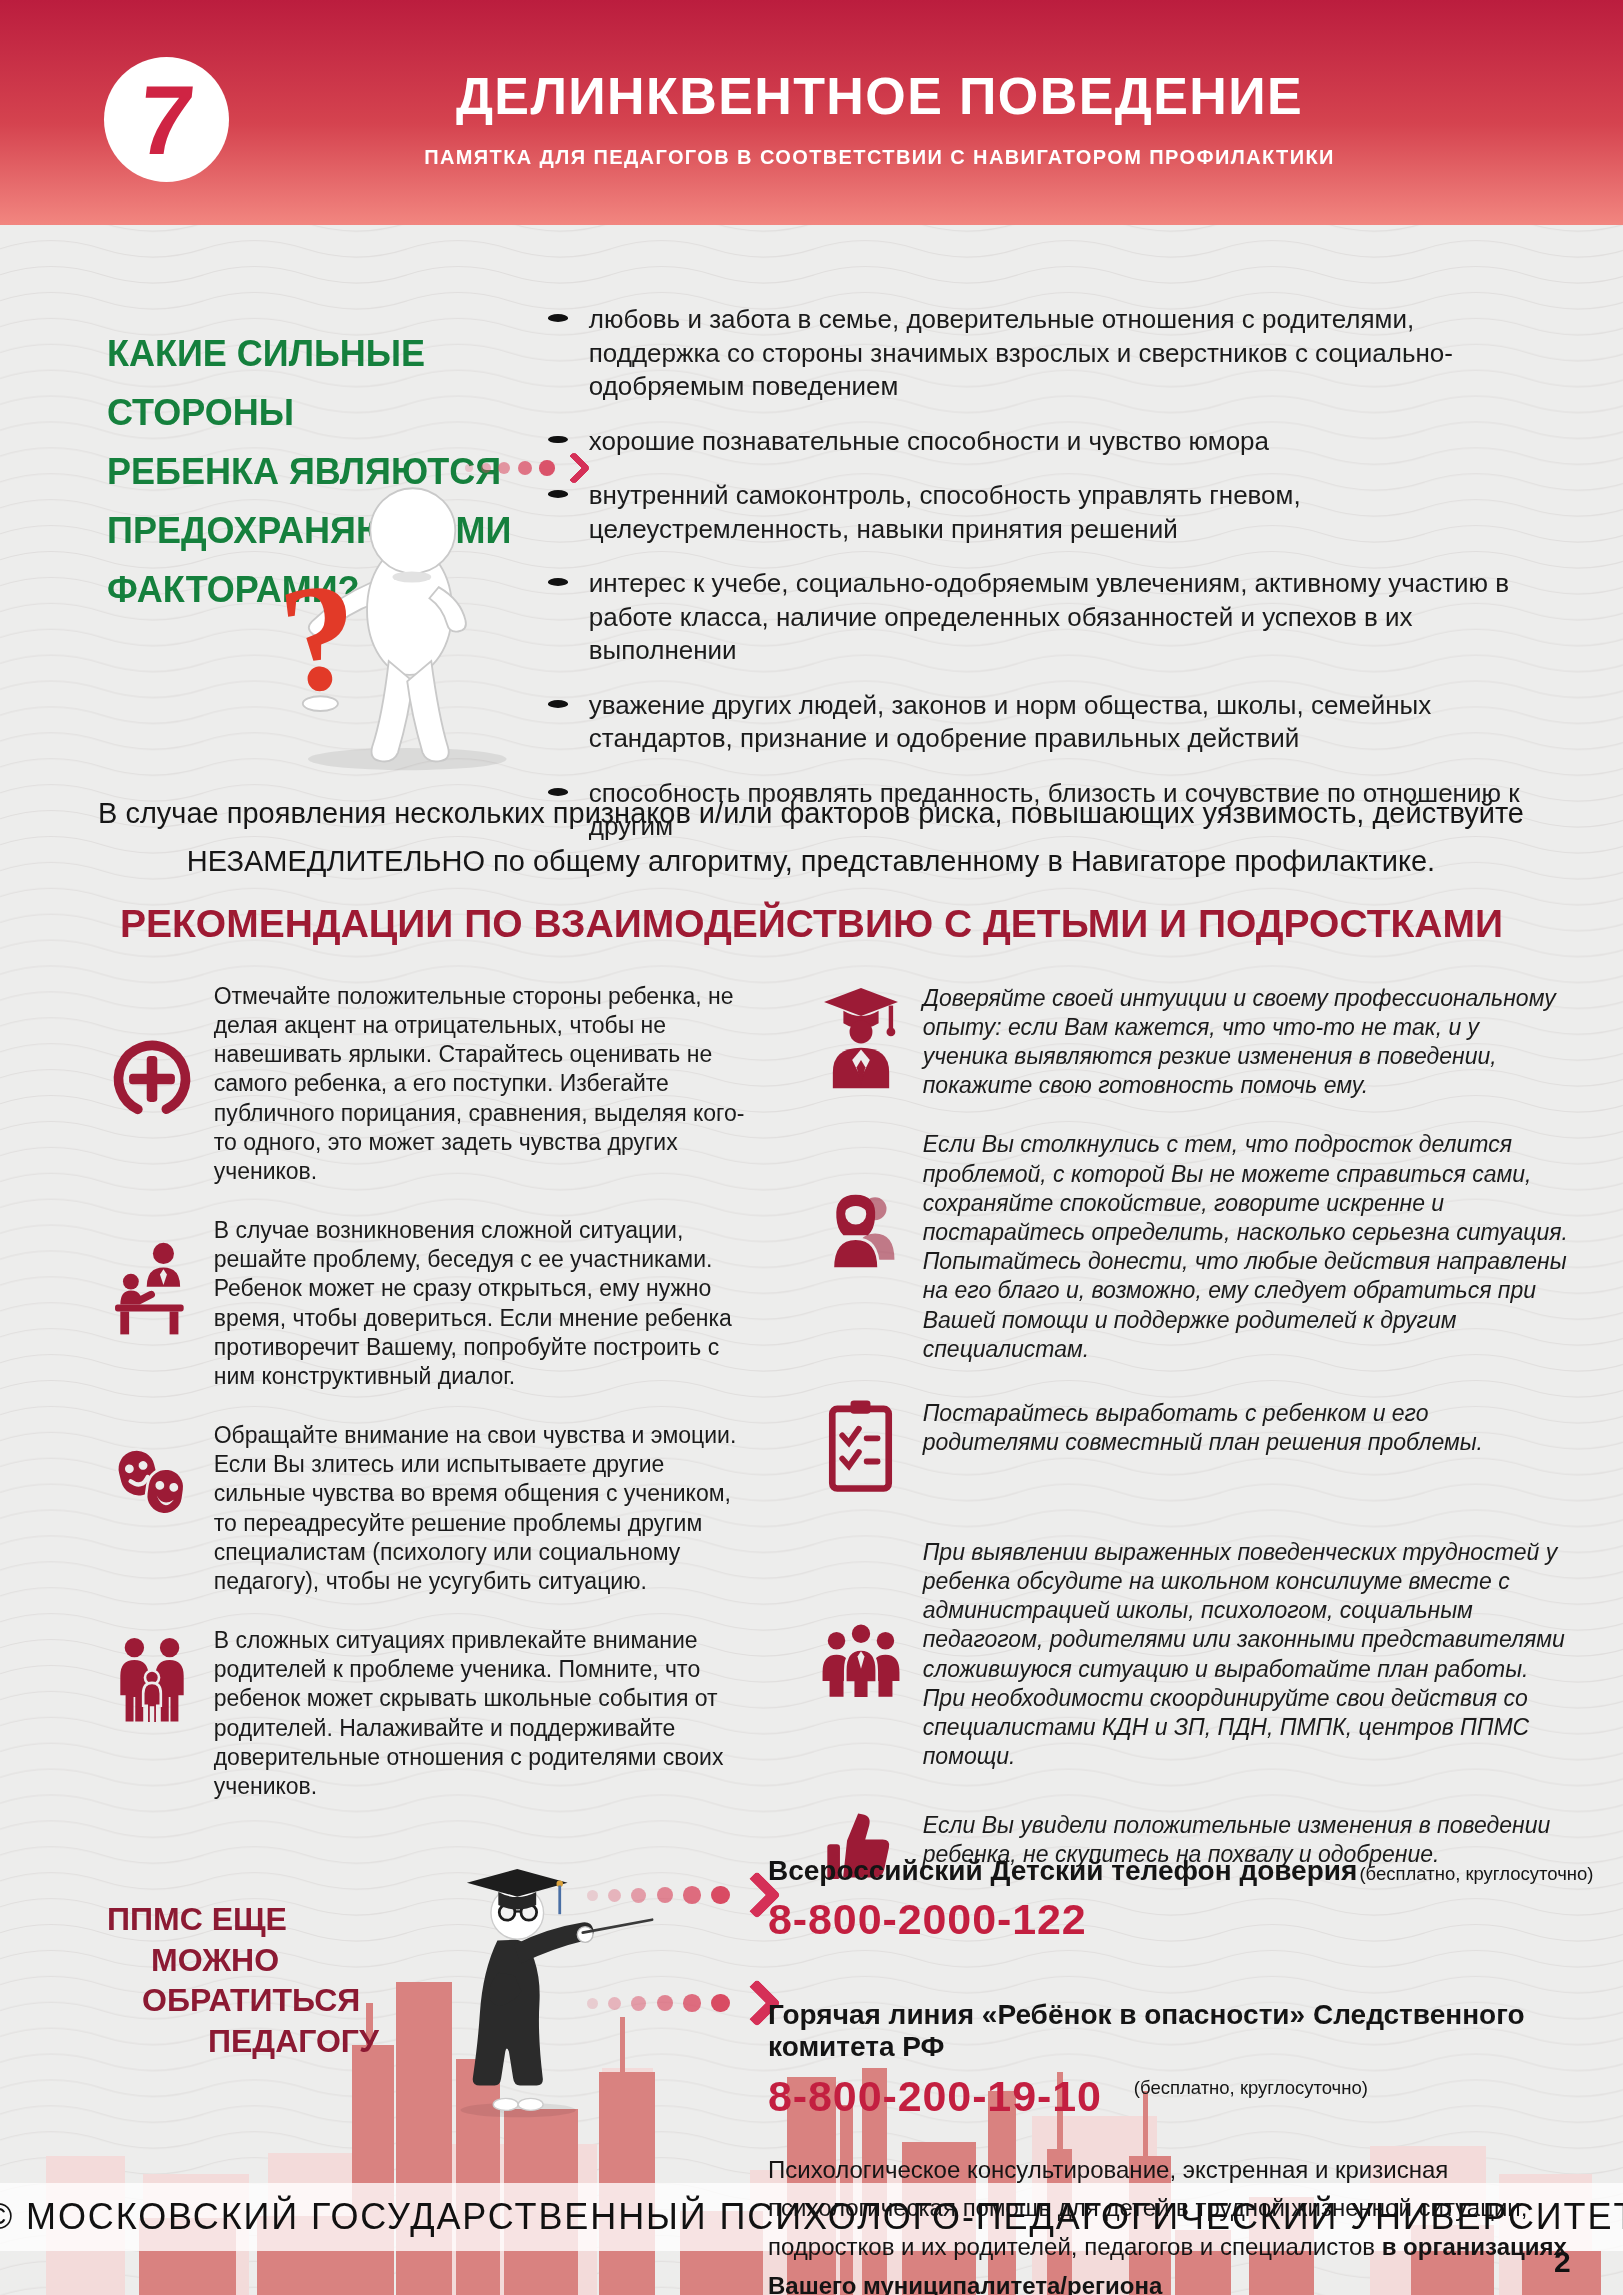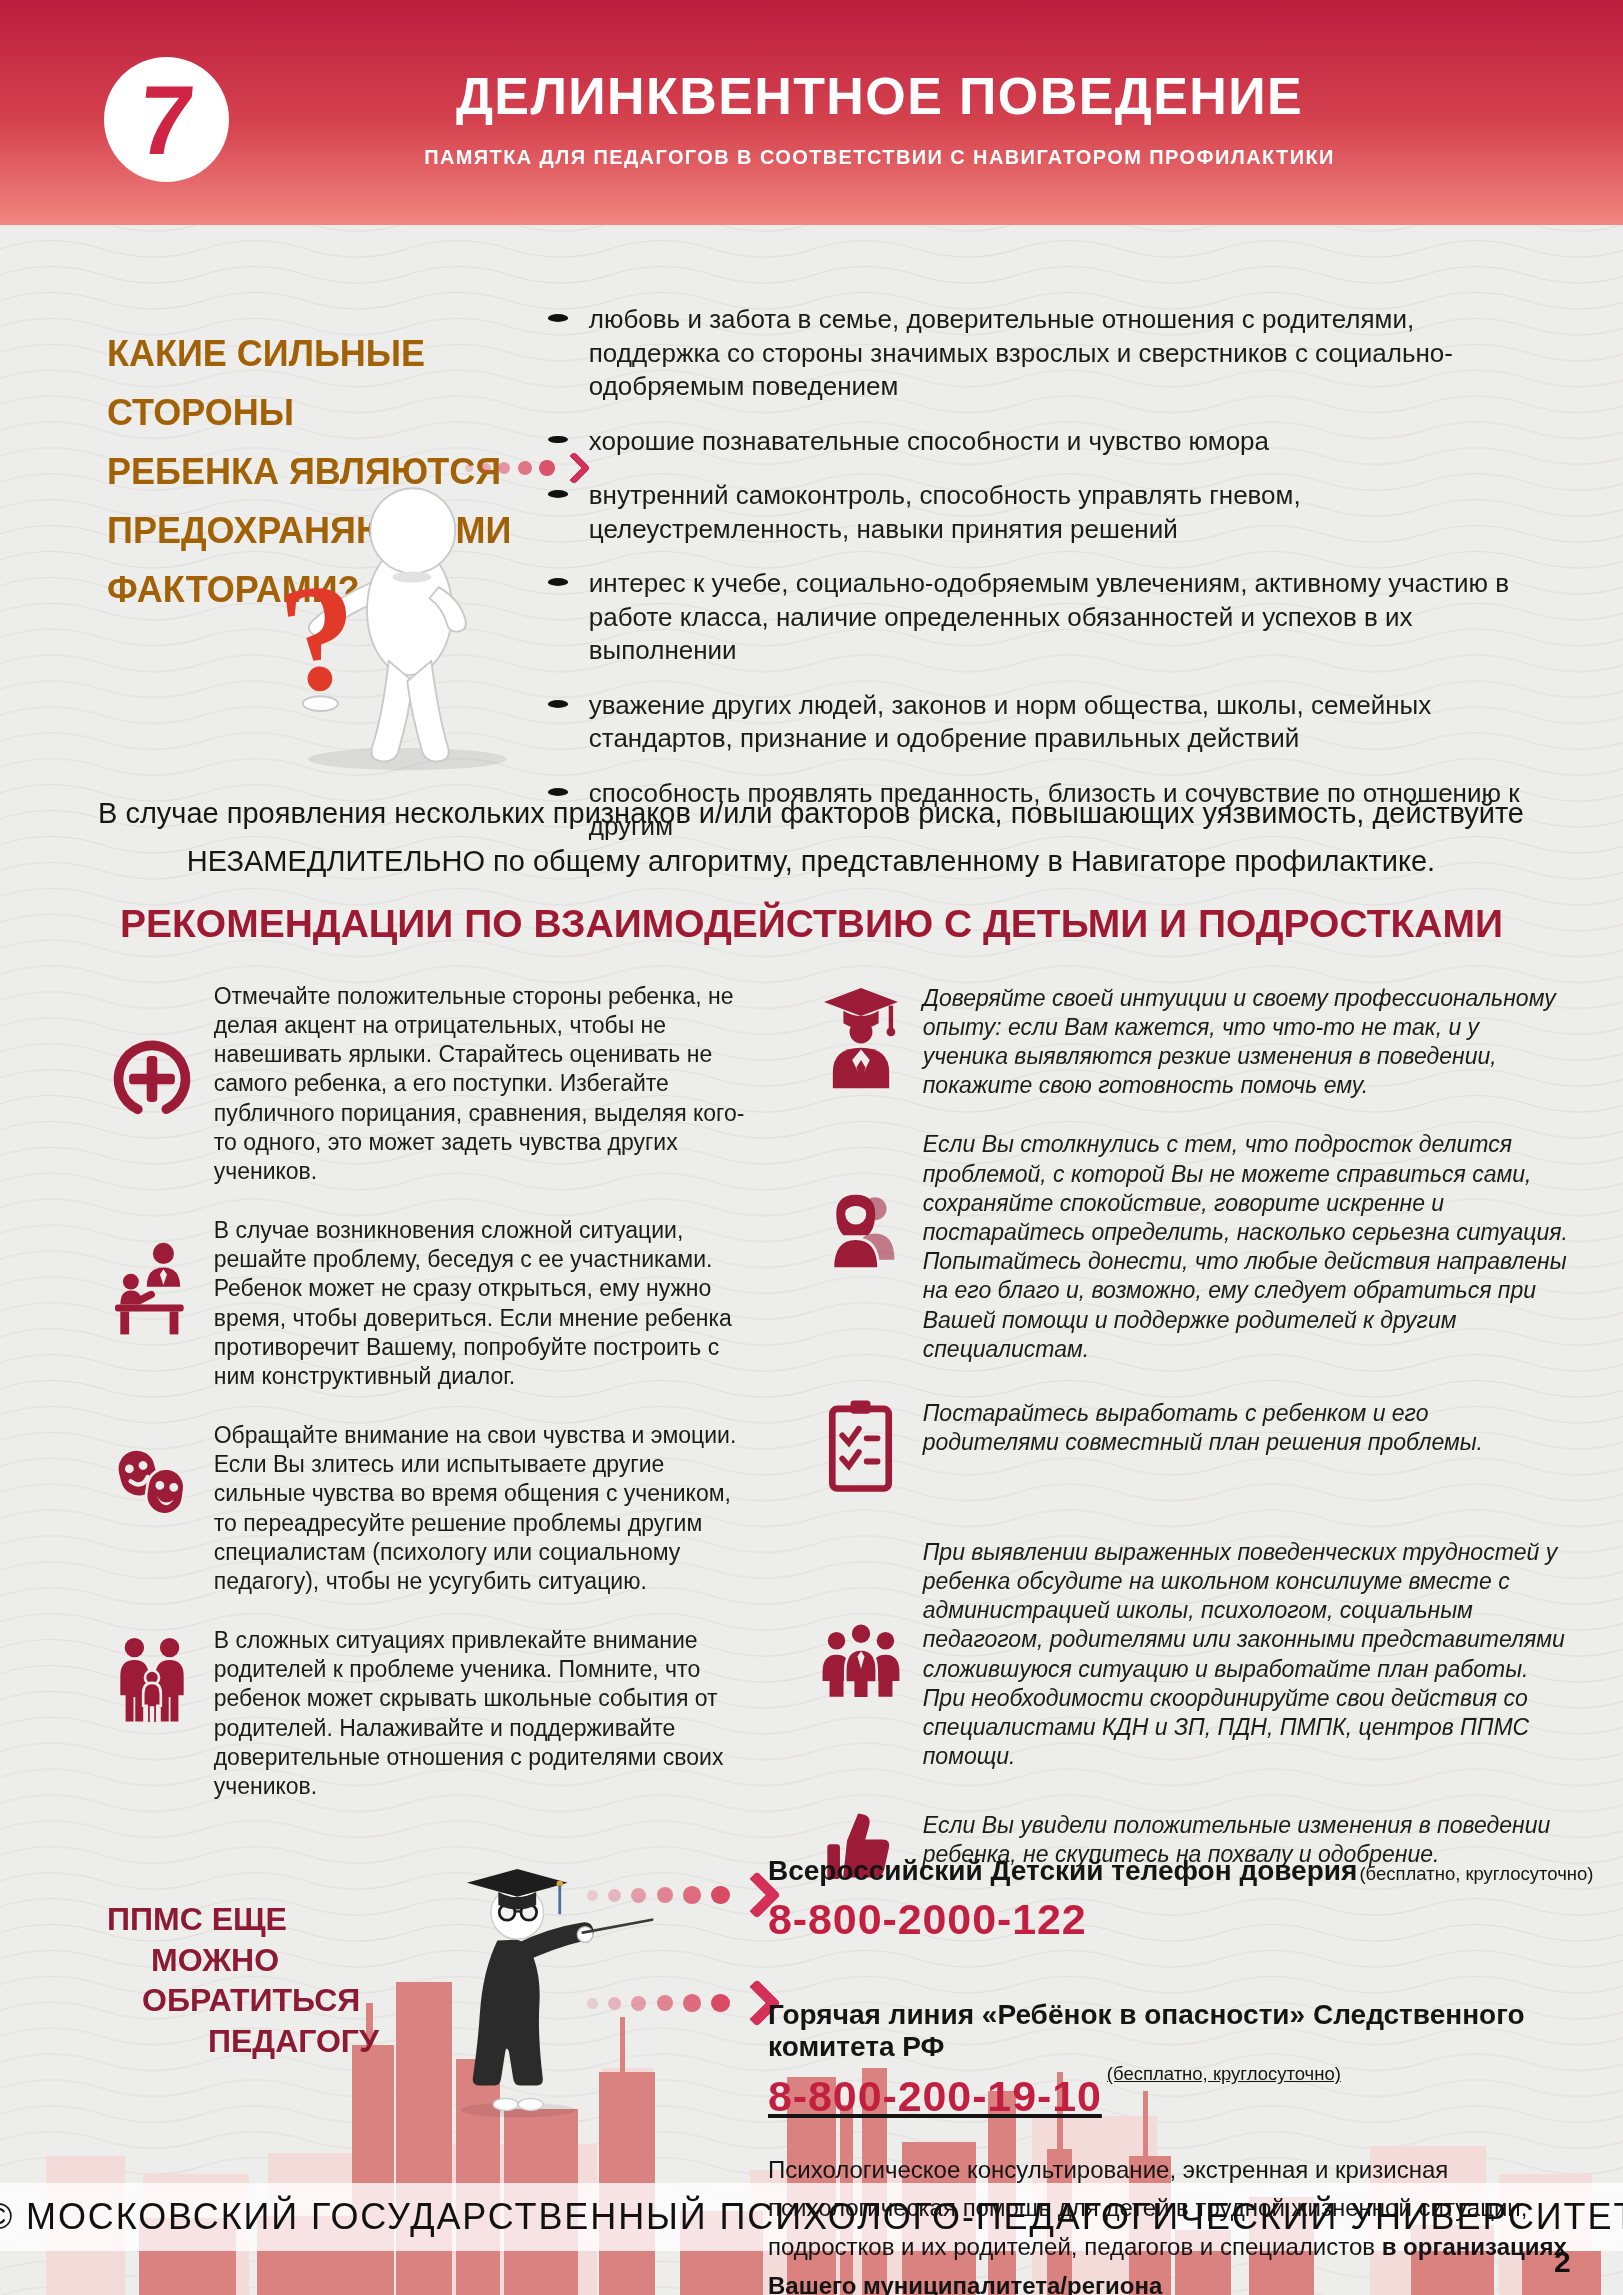--- a/index.html
+++ b/index.html
@@ -14,21 +14,21 @@
             background:linear-gradient(180deg,#bb1d3e 0%, #d5434f 55%, #f28680 100%); }
   .badge { position:absolute; left:104px; top:57px; width:125px; height:125px; border-radius:50%;
            background:#ffffff; display:flex; align-items:center; justify-content:center; }
   .badge span { font-size:98px; font-weight:bold; color:#cf2443; transform:skewX(-6deg); line-height:1; }
   .header-text { position:absolute; left:287px; top:66px; width:1185px; text-align:center; color:#ffffff; }
   .header-title { font-size:52px; font-weight:bold; letter-spacing:1.4px; }
   .header-subtitle { margin-top:20.4px; font-size:20px; font-weight:bold; letter-spacing:1.4px; }
 
   
   .question { position:absolute; left:107px; top:324px; width:472px; z-index:3;
-              color:#a16207; font-weight:bold; font-size:36px; line-height:1.64; }
+              color:#15803d; font-weight:bold; font-size:36px; line-height:1.64; }
   .figure-question { position:absolute; left:250px; top:430px; z-index:3; }
   .arrow-row { position:absolute; display:flex; align-items:center; z-index:3; }
   .arrow-row .dot { border-radius:50%; background:#d94b63; margin-right:10.2px; }
   .chev { width:34px; height:34px; border-top:11px solid #d53057; border-right:11px solid #d53057;
           transform:rotate(45deg); border-radius:4.6px; }
   .arrow-q { left:465px; top:456px; }
   .arrow-q .dot { margin-right:7.4px; }
   .arrow-q .chev { width:24px; height:24px; border-width:7.9px; }
 
   
@@ -69,21 +69,21 @@
   .kuda div:nth-child(4){ margin-left:101px; }
   .figure-teacher { position:absolute; left:442px; top:1855px; z-index:3; }
   .arrow-1 { left:587px; top:1878px; }
   .arrow-2 { left:587px; top:1986px; }
 
   .phones { position:absolute; left:768px; top:1855px; width:833px; z-index:3; color:#141414; }
   .ph-label { font-size:28px; font-weight:bold; }
   .ph-note  { font-size:18.5px; font-weight:normal; }
   .ph-number { font-size:43px; font-weight:bold; color:#c31f40; letter-spacing:0.9px; margin-top:8.3px; }
   .ph-row2 { margin-top:55px; }
-  .ph-inline { display:flex; align-items:flex-start; gap:5px;text-decoration:underline; }
+  .ph-inline { display:flex; align-items:center; gap:32px; }
   .ph-inline .ph-note { padding-bottom:7.4px; }
   .ph-extra { margin-top:30px; font-size:24px; line-height:1.62; width:856px; }
   .ph-extra b { font-weight:bold; }
 
   
   .skyline { position:absolute; left:0; top:1943px; width:1623px; height:352px; z-index:1; }
   .bld { position:absolute; bottom:0; }
   .bld.light { background:#f3dbda; }
   .bld.dark  { background:#d98280; }
   .footer-band { position:absolute; left:0; top:2183px; width:1623px; height:68px; z-index:2;

